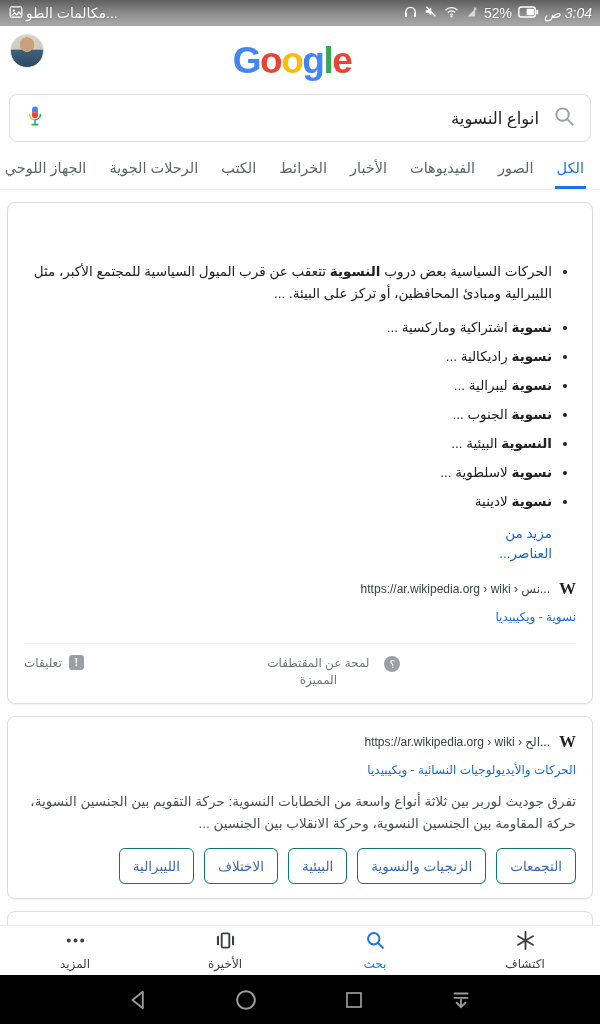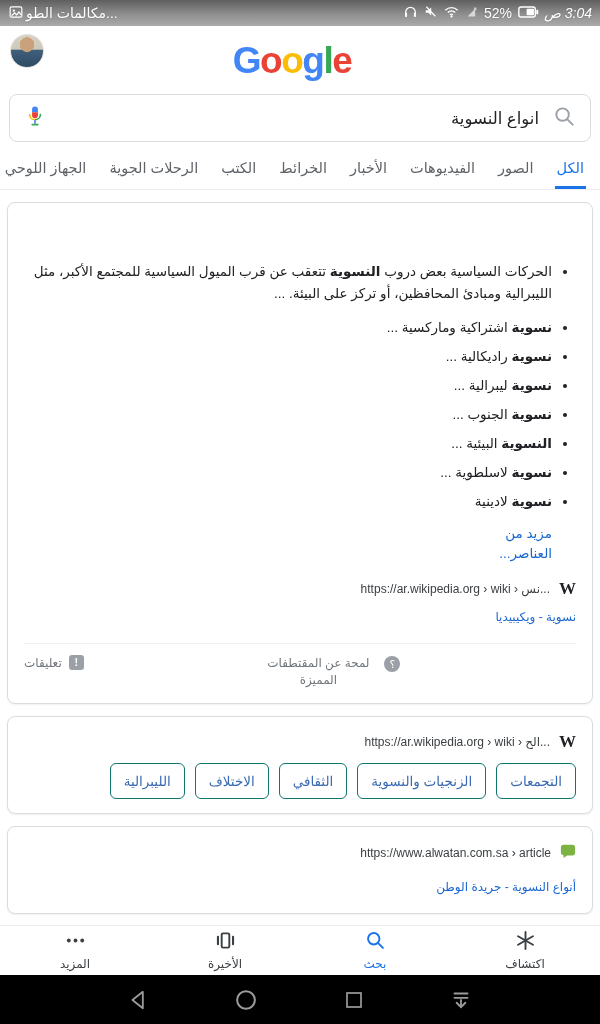--- a/index.html
+++ b/index.html
@@ -213,24 +213,26 @@
           <span class="feedback-label">تعليقات</span>
         </div>
       </div>
     </div>
 
     <div class="card">
       <div class="source-row" style="margin-top:2px;">
         <span class="wiki-w">W</span>
         <span class="source-url">https://ar.wikipedia.org › wiki › الح...</span>
       </div>
+      <a class="result-title">الحركات والأيديولوجيات النسائية - ويكيبيديا</a>
+      <div class="result-snippet">تفرق جوديث لوربر بين ثلاثة أنواع واسعة من الخطابات النسوية: حركة التقويم بين الجنسين النسوية، حركة المقاومة بين الجنسين النسوية، وحركة الانقلاب بين الجنسين ...</div>
       <div class="chips">
         <button class="chip">التجمعات</button>
         <button class="chip">الزنجيات والنسوية</button>
-        <button class="chip">الثقافي</button>
+        <button class="chip">البيئية</button>
         <button class="chip">الاختلاف</button>
         <button class="chip">الليبرالية</button>
       </div>
     </div>
 
     <div class="card">
       <div class="source-row" style="margin-top:2px;">
         <span>
           <svg width="16" height="16" viewBox="0 0 18 18">
               <path d="M4 2h10a3 3 0 0 1 3 3v6a3 3 0 0 1-3 3H8l-4 3v-3.2A3 3 0 0 1 1 11V5a3 3 0 0 1 3-3z" fill="#7CB342"></path>

